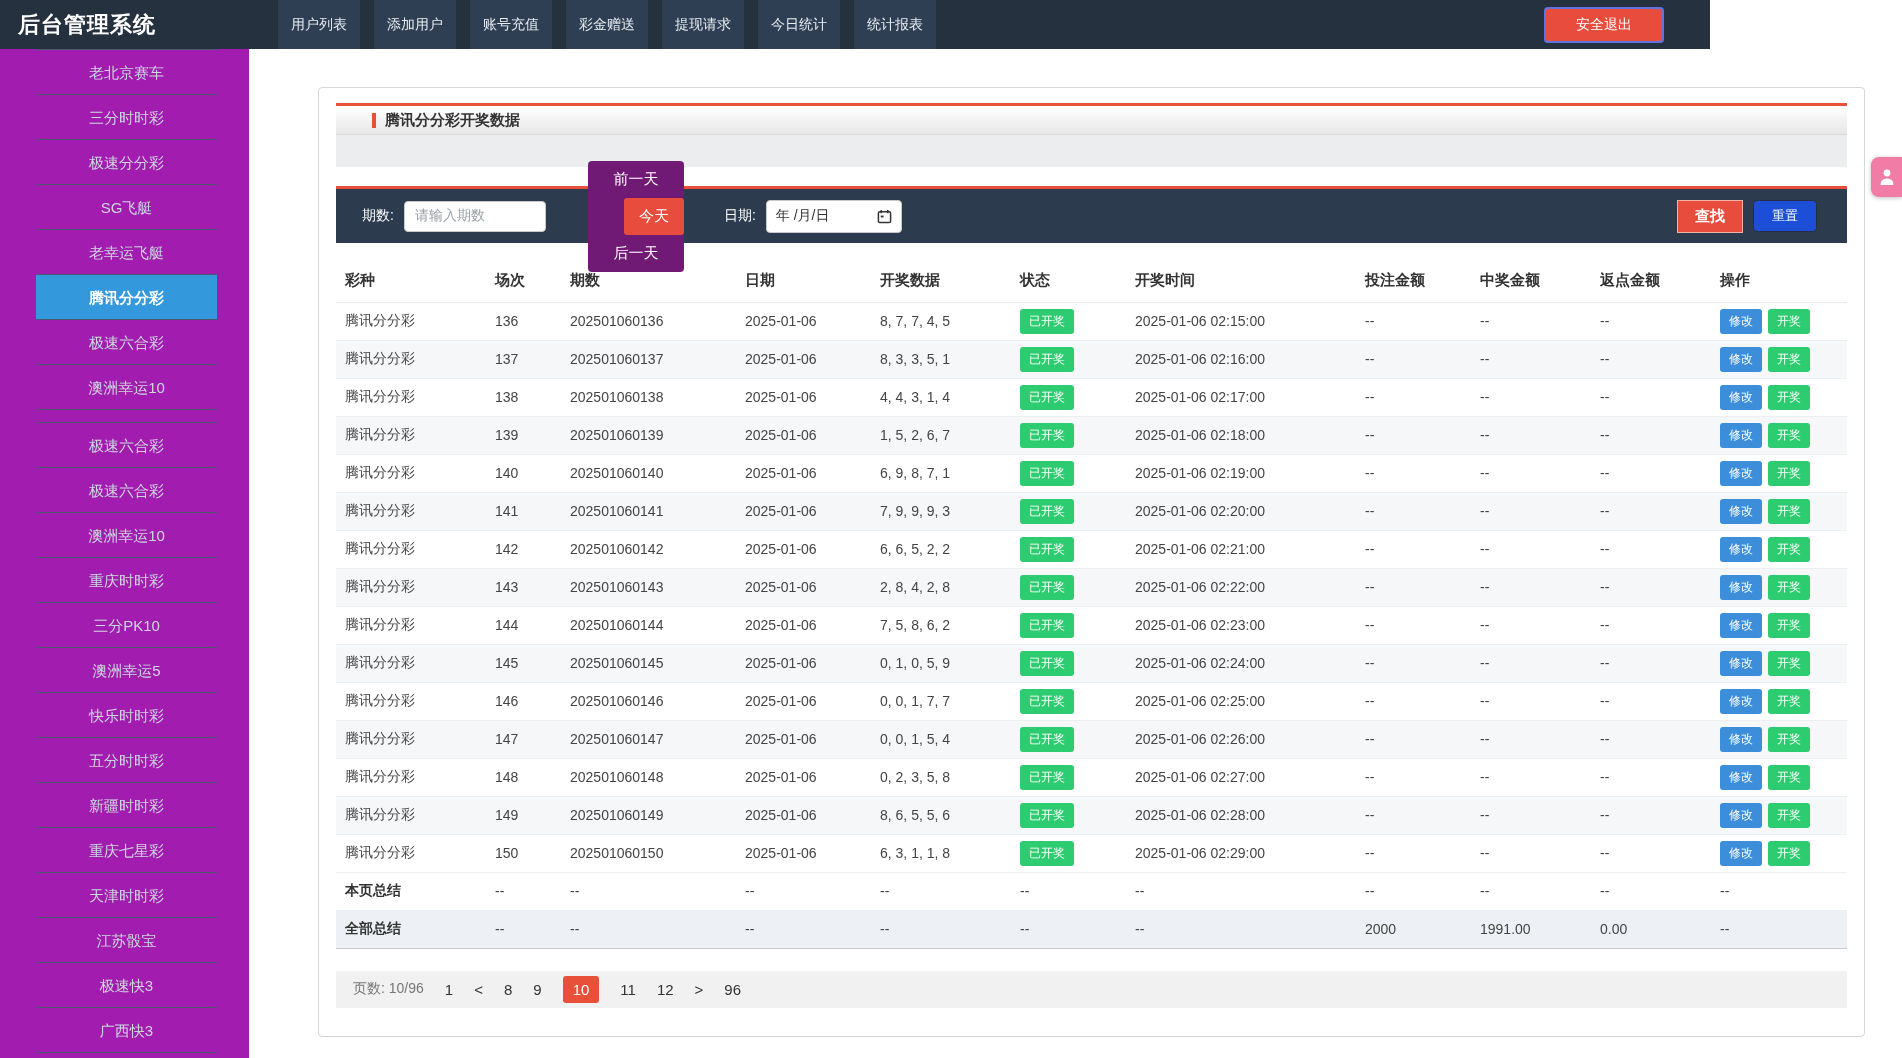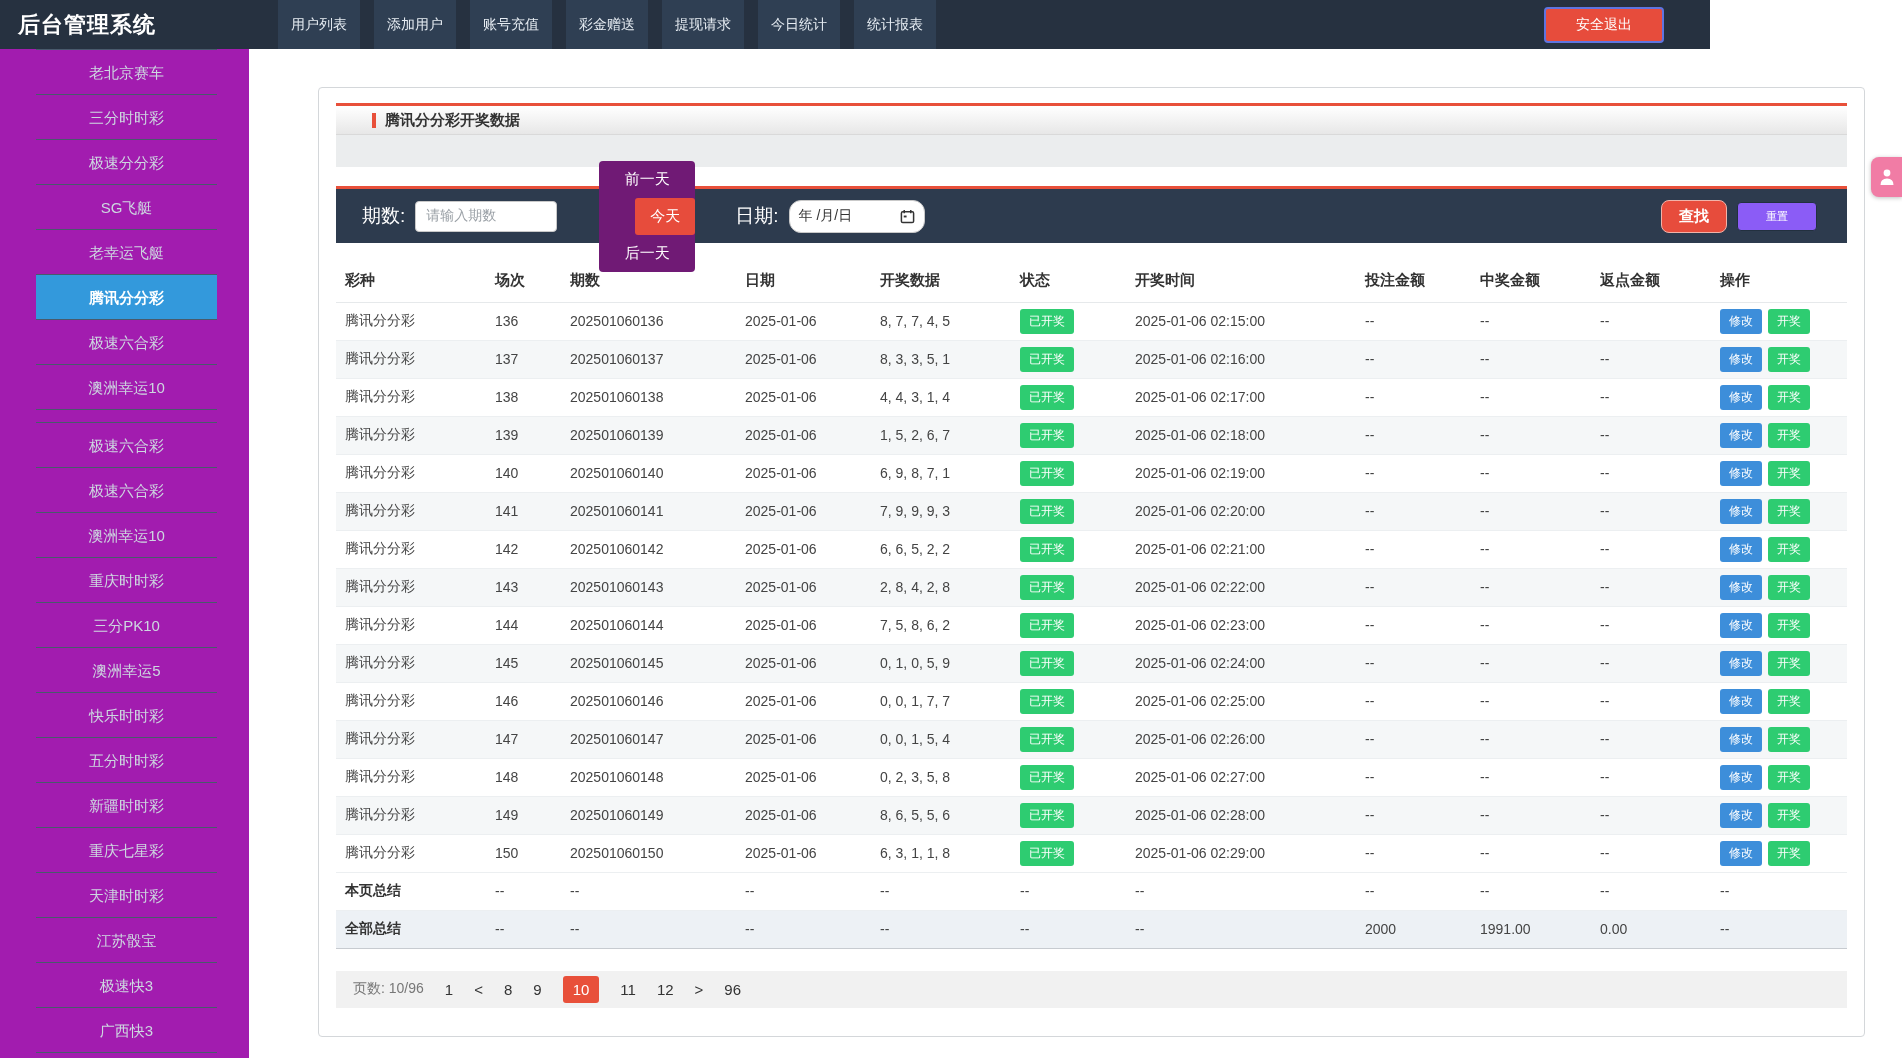--- a/index.html
+++ b/index.html
@@ -36,38 +36,38 @@
   .panel-head { border-top:3px solid #e8503a; border-bottom:1px solid #d9d9d9;
                 background:linear-gradient(#ffffff,#e7e7e7); height:32px;
                 display:flex; align-items:center; padding-left:36px; }
   .title-tick { display:inline-block; width:4px; height:15px; background:#e8503a; margin-right:9px; }
   .panel-title { font-size:15px; font-weight:bold; color:#333; }
   .gray-strip { height:32px; background:#ebedee; }
 
   
   .filter { margin-top:19px; border-top:3px solid #e8503a; background:#2d3b4e;
             height:57px; display:flex; align-items:center; padding:0 30px 0 26px; }
-  .filter label { color:#fff; font-size:19px; margin-right:10px; }
+  .filter label { color:#fff; font-size:14px; margin-right:10px; }
   .issue-input { width:142px; height:31px; border:1px solid #c9c9c9; border-radius:4px;
                  padding:0 10px; font-size:14px; font-family:Liberation Mono, monospace; color:#333; margin-right:42px; }
   .issue-input::placeholder { color:#9aa0a6; }
   .btn-group { display:flex; background:#701a75; border-radius:4px; overflow:hidden; margin-right:40px;flex-direction:column; }
   .btn-group button { background:transparent; border:none; color:#fff; font-size:15px;
                       padding:0 15px; height:37px; cursor:pointer; font-family:inherit; }
   .btn-group button.active { background:#e74c3c; border-radius:3px;margin-left:36px; }
   .date-input { width:136px; height:33px; background:#fff; border:1px solid #c9c9c9;
-                border-radius:12px; display:flex; align-items:center;
+                border-radius:4px; display:flex; align-items:center;
                 justify-content:space-between; padding:0 9px; cursor:pointer;gap:12px; }
   .date-input span { font-size:14px; color:#333; }
   .spacer { flex:1; }
-  .btn-search { background:#e74c3c; color:#fff; border:1px solid #f1b3a9; border-radius:8px;
+  .btn-search { background:#e74c3c; color:#fff; border:1px solid #f1b3a9; border-radius:0;
                 font-size:15px; font-weight:bold; padding:6px 17px; cursor:pointer;
                 margin-right:10px; font-family:inherit; }
-  .btn-reset { background:#8b5cf6; color:#fff; border:1px solid #22303f; border-radius:4px;
-               font-size:11px; padding:6px 28px; cursor:pointer; font-family:inherit; }
+  .btn-reset { background:#1d4ed8; color:#fff; border:1px solid #22303f; border-radius:4px;
+               font-size:13px; padding:6px 18px; cursor:pointer; font-family:inherit; }
 
   
   table { width:100%; border-collapse:collapse; margin-top:17px; table-layout:fixed; }
   th { text-align:left; font-size:15px; color:#2c3razz; color:#333; font-weight:bold;
        height:42px; padding-left:9px; border-bottom:1px solid #e6e9eb; }
   td { font-size:14px; color:#444; height:38px; padding-left:9px;
        border-bottom:1px solid #eceff1; white-space:nowrap; overflow:hidden; }
   tbody tr:nth-child(even) td { background:#f5f7f8; }
   .badge { display:inline-block; background:#2ecc71; color:#fff; font-size:12px;
            padding:4px 9px; border-radius:3px; }

